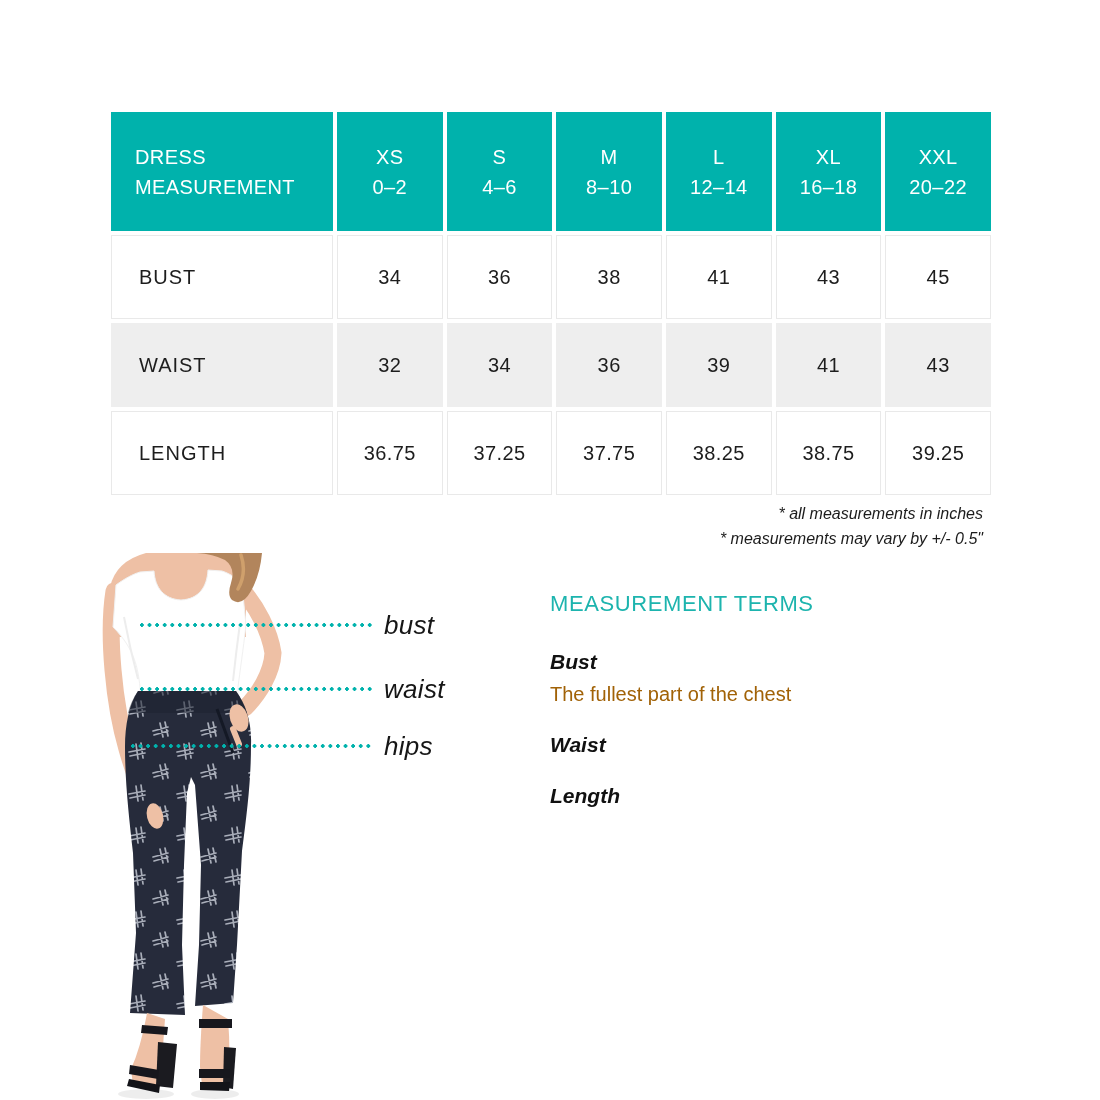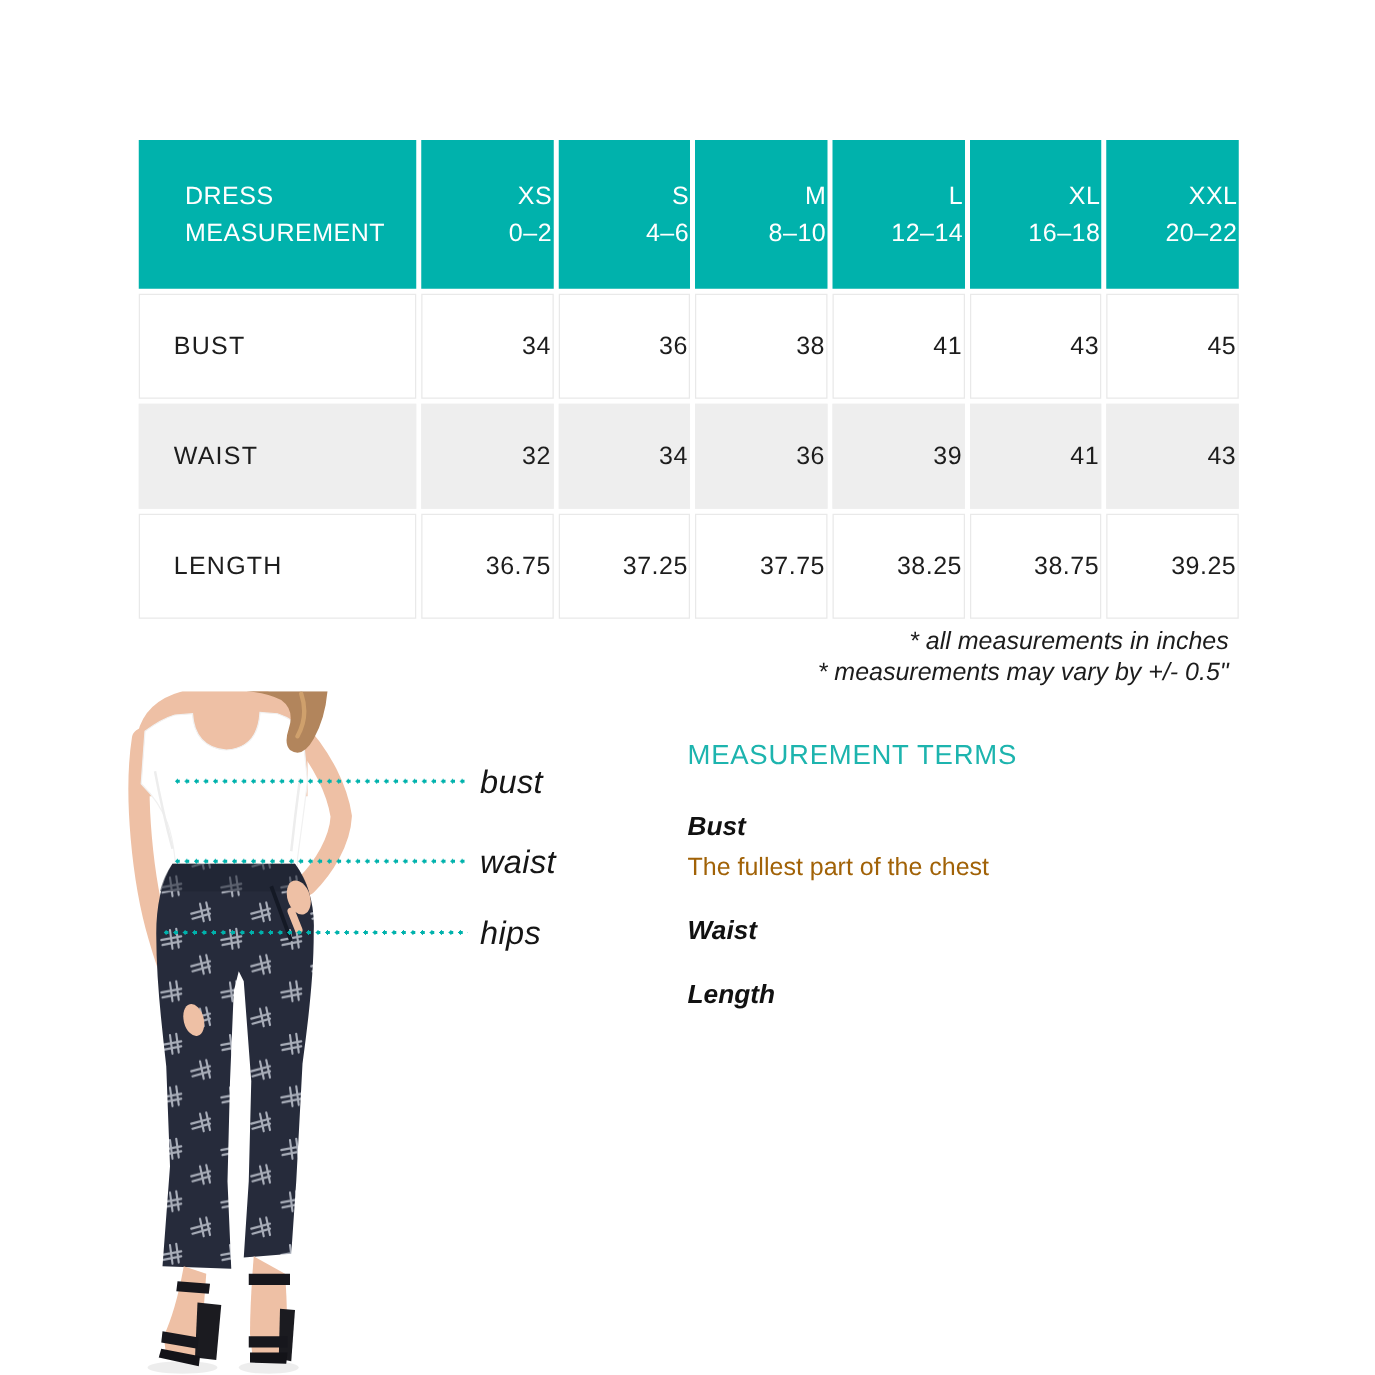--- a/index.html
+++ b/index.html
@@ -10,40 +10,40 @@
   }
 
   
   .size-table {
     position:absolute; left:107px; top:108px;
     width:888px; table-layout:fixed;
     border-collapse:separate; border-spacing:4px;
   }
   .size-table col.c-label { width:222px; }
   .size-table th, .size-table td {
-    text-align:right; vertical-align:middle;
+    text-align:center; vertical-align:middle;
     font-weight:normal; font-size:20px; letter-spacing:.4px;
   }
   .size-table thead th {
     background:#00b2ac; color:#ffffff; height:117px; line-height:30px;
   }
   .size-table thead th.corner {
-    text-align:left; padding-left:37px; padding-right:40px;
+    text-align:left; padding-left:24px; padding-right:40px;
   }
   .size-table tbody tr { height:84px; }
   .size-table tbody td.rowlabel {
     text-align:left; padding-left:27px; letter-spacing:1px;
   }
   tr.row-white td { background:#ffffff; border:1px solid #e9e9e9; }
   tr.row-gray  td { background:#eeeeee; border:1px solid #eeeeee; }
 
   
   .footnotes {
     position:absolute; top:501px; right:117px;
-    text-align:right; font-style:italic; font-size:20px; line-height:25px;
+    text-align:right; font-style:italic; font-size:16px; line-height:25px;
     color:#1c1c1c;
   }
 
   
   .figure-wrap { position:absolute; left:100px; top:553px; width:380px; height:547px; }
   .figure-wrap svg { position:absolute; left:0; top:0; }
 
   .dotline {
     position:absolute; height:4px;
     background-image:radial-gradient(circle 1.7px at 2px 2px, #00b2ac 97%, rgba(0,0,0,0));

